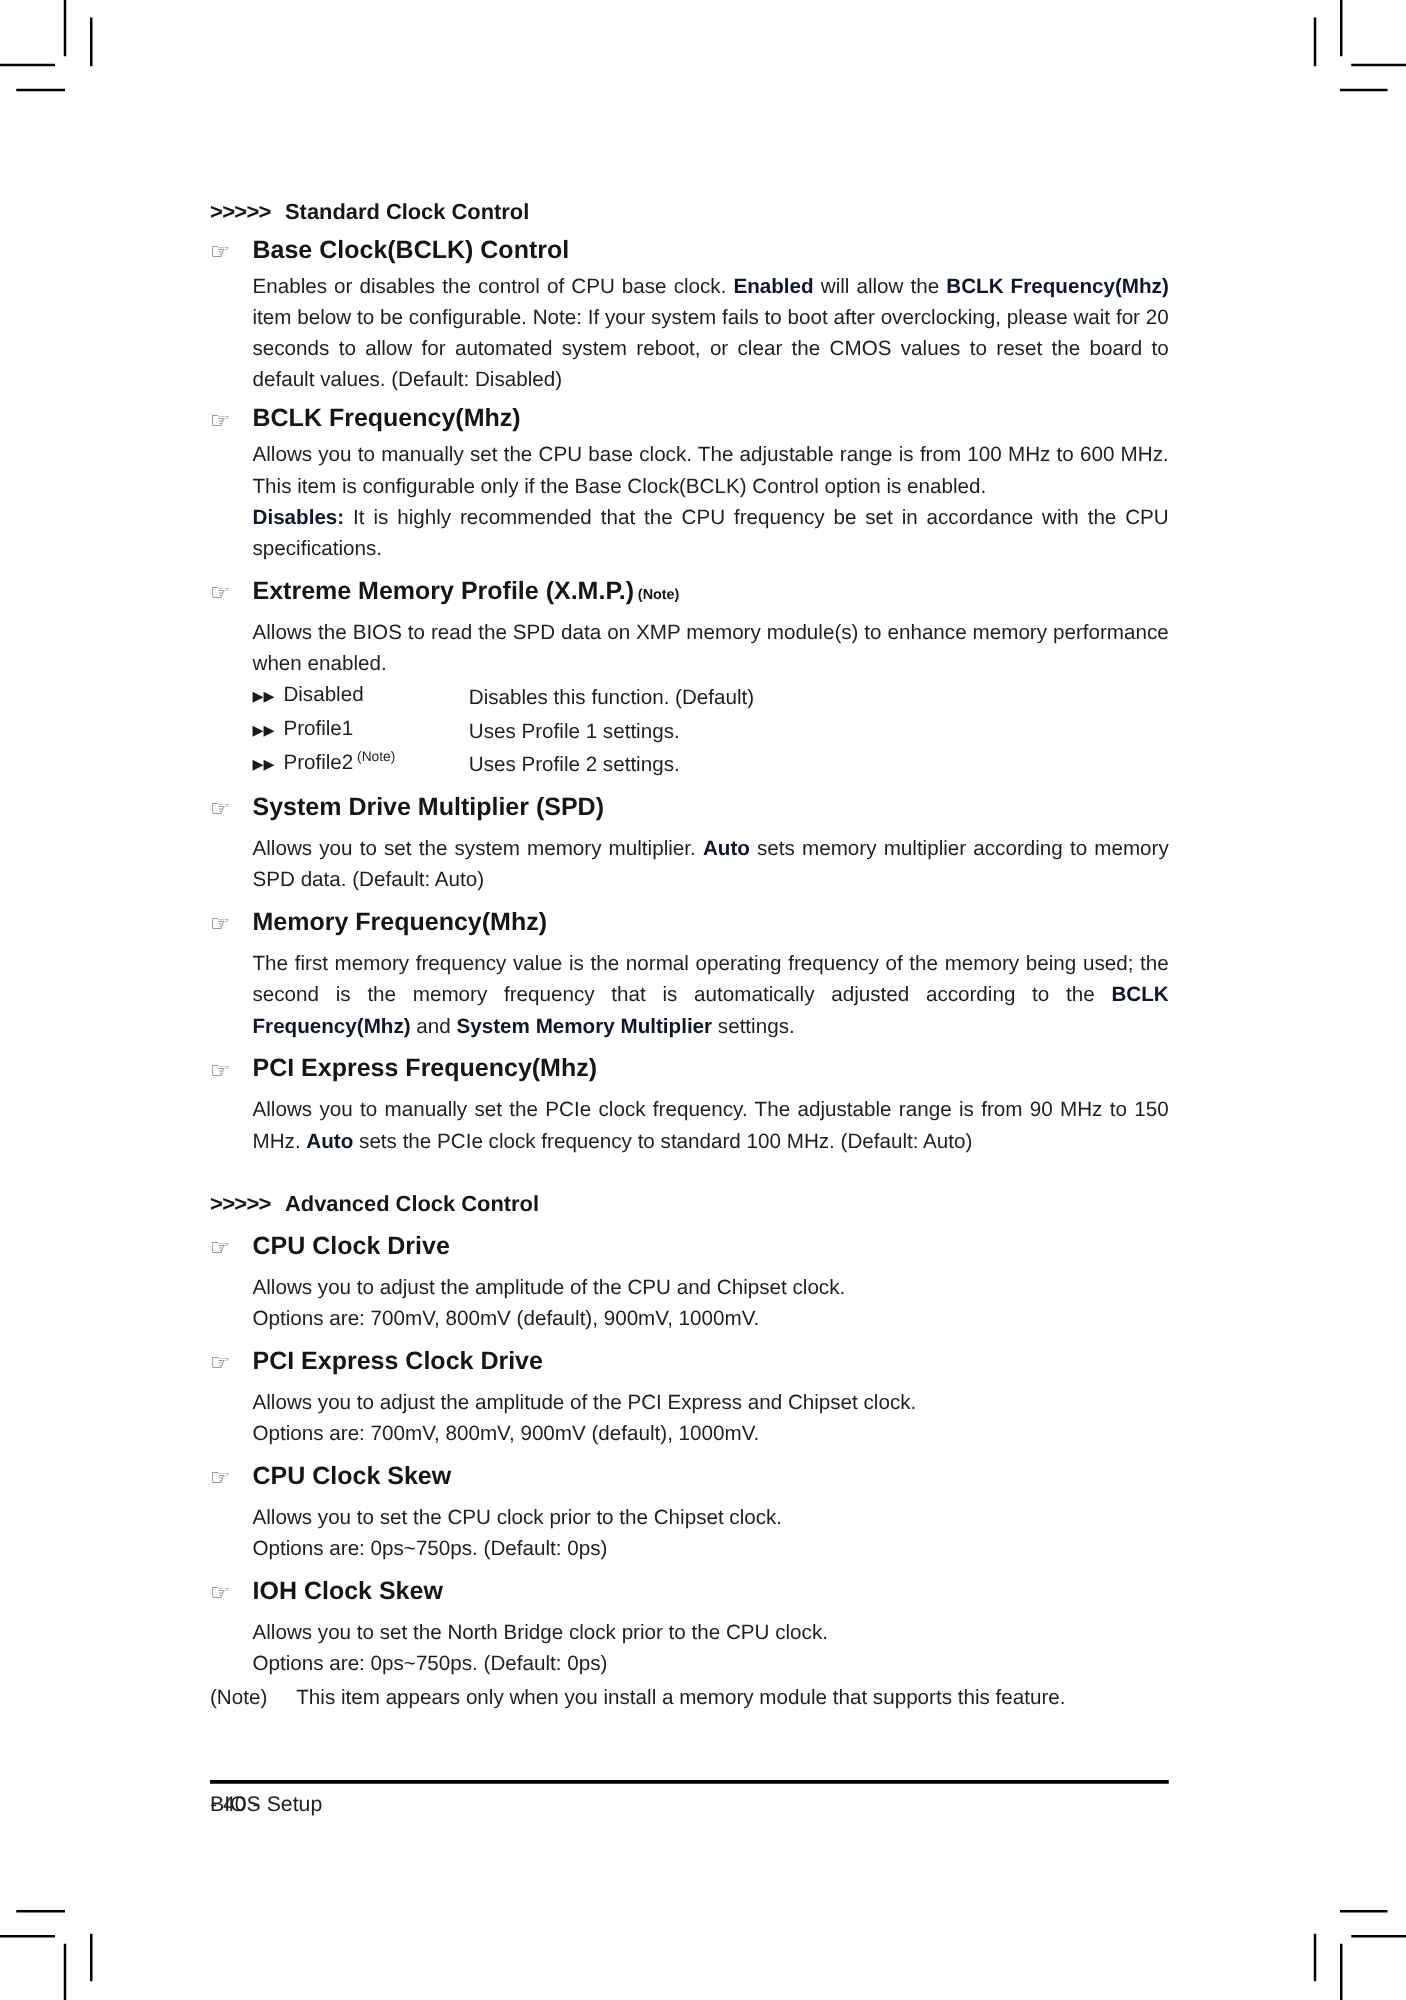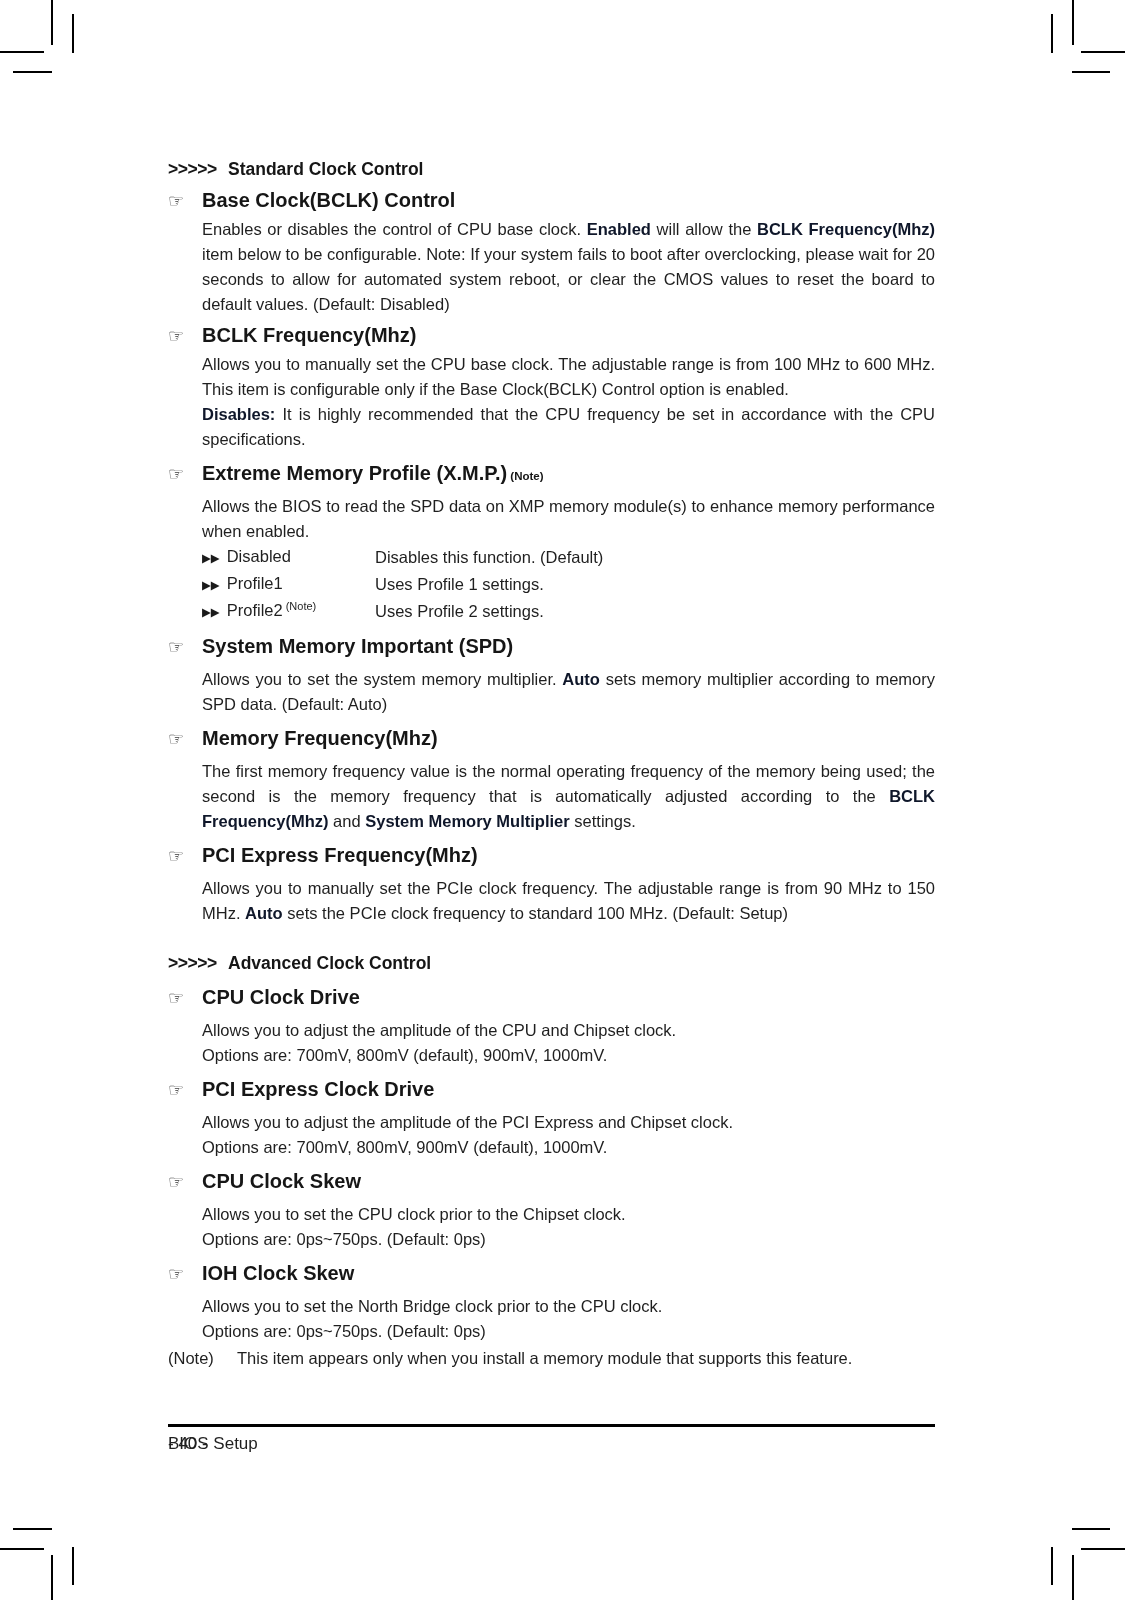--- a/index.html
+++ b/index.html
@@ -34,21 +34,21 @@
   }
   .title-note, .opt-note {
     font-size:11.5px; font-weight:700; margin-left:3px; line-height:0;
     vertical-align:super;
   }
   .opt-note { font-weight:400; font-size:11px; }
   .item-body { margin-left:34px; }
   .para { margin:0; text-align:justify; text-align-last:left; }
   .para b { color:#0f172a; }
   .options { margin:0; }
-  .opt-row { display:flex; align-items:center; }
+  .opt-row { display:flex; align-items:flex-end; }
   .opt-label { flex:none; width:145px; }
   .opt-arrow { font-size:11.5px; letter-spacing:0px; margin-right:7px; color:#1a1a1a; }
   .opt-desc { flex:1;margin-left:28px; }
   
   .footnote {
     position:absolute; left:168px; top:1346px; width:767px; display:flex;
     font-size:16.5px; line-height:25px; color:#1f1f1f;
   }
   .footnote .fn-label { flex:none; width:69px; }
   .footer-rule { position:absolute; left:168px; top:1424px; width:767px; height:3px; background:#000; }
@@ -130,42 +130,42 @@
             <div class="opt-row">
               <span class="opt-label"><span class="opt-arrow">▶▶</span><span>Profile2</span><sup class="opt-note">(Note)</sup></span>
               <span class="opt-desc">Uses Profile 2 settings.</span>
             </div>
           </div>
         </div>
       </section>
       <section class="item spaced">
         <h3 class="item-heading">
           <span class="hand">☞</span>
-          <span class="title-text">System Memory Important (SPD)</span>
+          <span class="title-text">System Drive Multiplier (SPD)</span>
         </h3>
         <div class="item-body">
           <p class="para"><span>Allows you to set the system memory multiplier. </span><b>Auto</b><span> sets memory multiplier according to memory SPD data. (Default: Auto)</span></p>
         </div>
       </section>
       <section class="item spaced">
         <h3 class="item-heading">
           <span class="hand">☞</span>
           <span class="title-text">Memory Frequency(Mhz)</span>
         </h3>
         <div class="item-body">
           <p class="para"><span>The first memory frequency value is the normal operating frequency of the memory being used; the second is the memory frequency that is automatically adjusted according to the </span><b>BCLK Frequency(Mhz)</b><span> and </span><b>System Memory Multiplier</b><span> settings.</span></p>
         </div>
       </section>
       <section class="item spaced">
         <h3 class="item-heading">
           <span class="hand">☞</span>
           <span class="title-text">PCI Express Frequency(Mhz)</span>
         </h3>
         <div class="item-body">
-          <p class="para"><span>Allows you to manually set the PCIe clock frequency. The adjustable range is from 90 MHz to 150 MHz. </span><b>Auto</b><span> sets the PCIe clock frequency to standard 100 MHz. (Default: Setup)</span></p>
+          <p class="para"><span>Allows you to manually set the PCIe clock frequency. The adjustable range is from 90 MHz to 150 MHz. </span><b>Auto</b><span> sets the PCIe clock frequency to standard 100 MHz. (Default: Auto)</span></p>
         </div>
       </section>
       <div class="section-header gap-top">
         <span class="marks">&gt;&gt;&gt;&gt;&gt;</span>
         <span class="section-title">Advanced Clock Control</span>
       </div>
       <section class="item spaced">
         <h3 class="item-heading">
           <span class="hand">☞</span>
           <span class="title-text">CPU Clock Drive</span>

